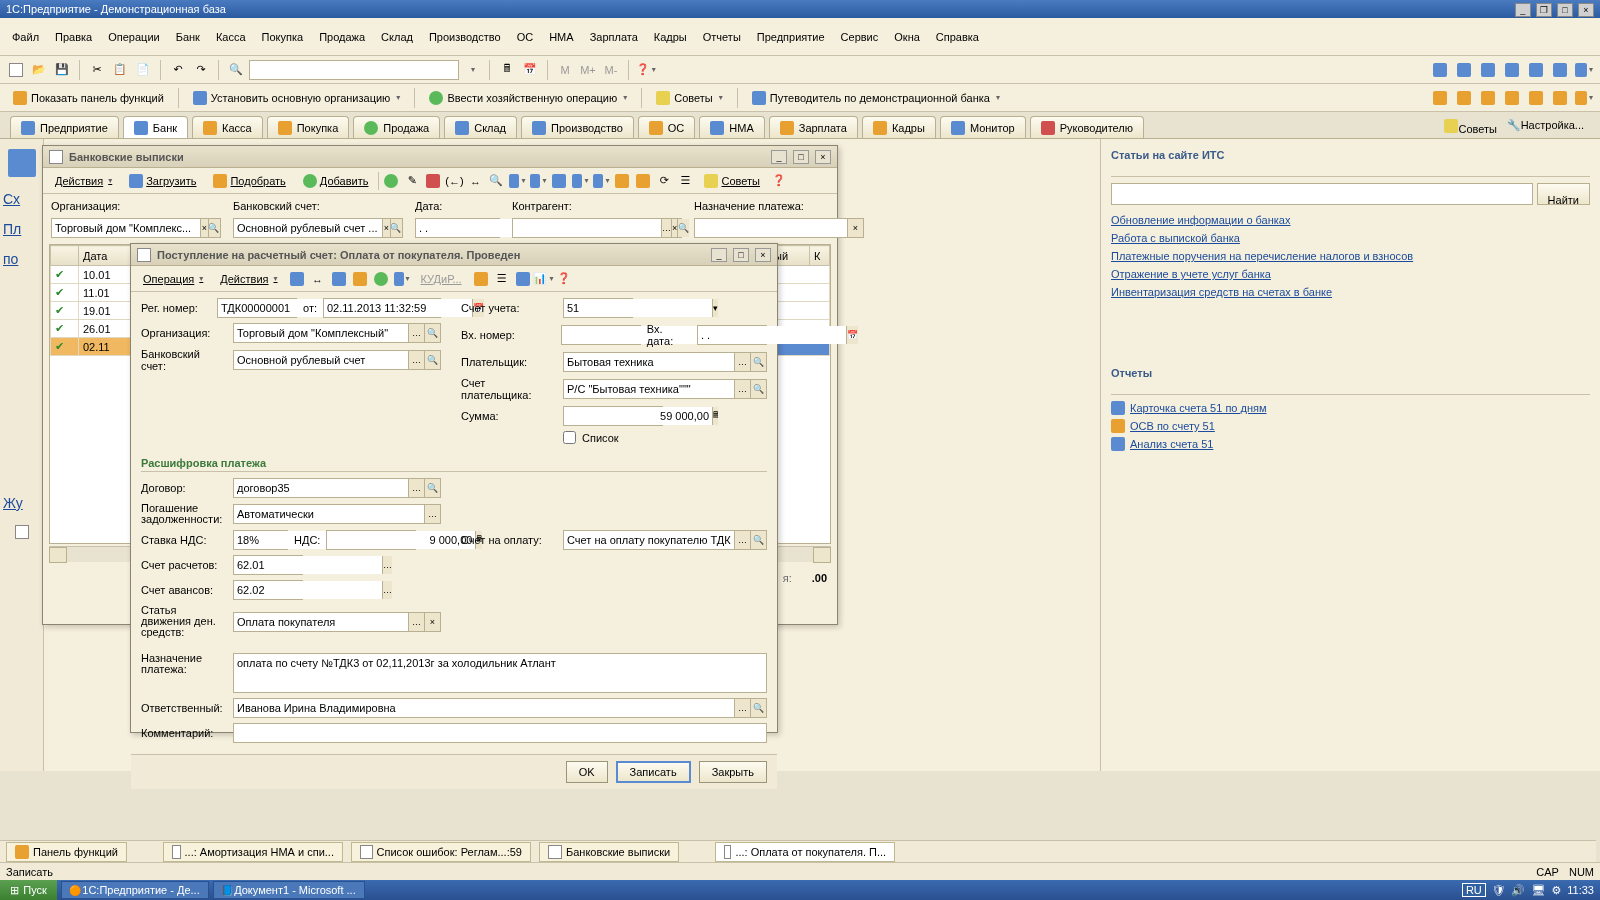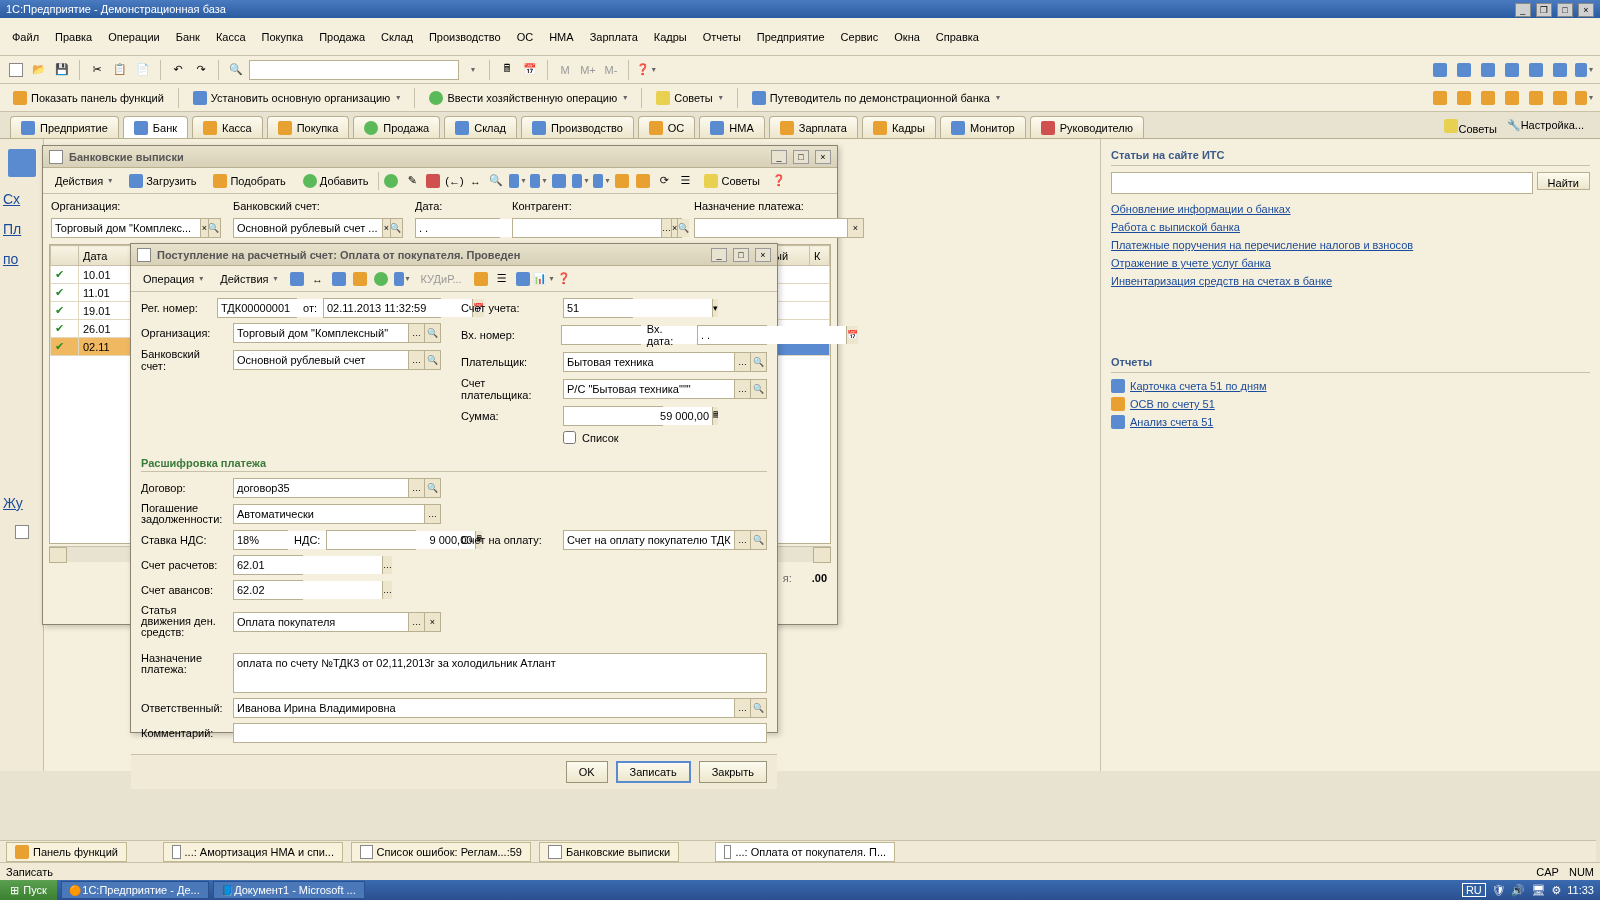--- a/index.html
+++ b/index.html
@@ -22,34 +22,34 @@
 .toolbar .right{margin-left:auto;display:flex;gap:4px;}
 
 
 .tabstrip{background:#e8e2d0;padding:4px 10px 0;display:flex;gap:4px;border-bottom:1px solid #b8b090;}
 .tabstrip .tab{background:linear-gradient(#fdfbf0,#ede6cc);border:1px solid #b8b090;border-bottom:none;border-radius:4px 4px 0 0;padding:3px 10px;display:flex;align-items:center;gap:5px;}
 .tabstrip .tab.active{background:#fff;}
 
 .workarea{position:relative;display:flex;height:632px;}
 .left-pane{flex:1;position:relative;background:#f5efdd;}
 .right-pane{width:500px;background:#f5efdd;border-left:1px solid #c8c0a8;padding:6px 10px;}
-.right-pane h3{font-weight:bold;color:#3a5a8a;margin:4px 0 6px;border-bottom:1px solid #c8c0a8;padding-bottom:4px;}
+.right-pane h3{font-weight:bold;color:#3a5a8a;margin:4px 0 6px;border-bottom:1px solid #c8c0a8;padding-bottom:15px;}
 .right-pane .searchrow{display:flex;gap:4px;margin-bottom:8px;}
 .right-pane .searchrow input{flex:1;height:22px;border:1px solid #b8b090;padding:0 4px;}
-.right-pane .searchrow button{height:18px;border:1px solid #b8b090;background:linear-gradient(#fdfbf0,#ede6cc);padding:4px 10px;}
+.right-pane .searchrow button{height:18px;border:1px solid #b8b090;background:linear-gradient(#fdfbf0,#ede6cc);padding:10px 10px;}
 .right-pane a{color:#1a4b9c;text-decoration:underline;display:block;margin:4px 0;line-height:14px;}
 .right-pane .reports a{display:flex;align-items:center;gap:5px;}
 
 
 .iwin{position:absolute;background:#f5efdd;border:1px solid #8a8470;box-shadow:2px 2px 6px rgba(0,0,0,.2);}
 .iwin .iw-title{background:linear-gradient(#e8e2cc,#d8d0b8);height:22px;display:flex;align-items:center;padding:0 6px;gap:6px;border-bottom:1px solid #b8b090;}
 .iwin .iw-title .t{flex:1;font-weight:bold;color:#555;}
 .iwin .iw-title .wb{width:16px;height:14px;border:1px solid #999;background:#e8e2d0;font-size:9px;text-align:center;line-height:12px;}
 .iwin .iw-toolbar{background:#f5efdd;height:26px;border-bottom:1px solid #c8c0a8;display:flex;align-items:center;padding:0 5px;gap:3px;}
-.iwin .iw-toolbar .btn{padding:2px 6px;border:1px solid transparent;display:inline-flex;align-items:center;gap:3px;}
+.iwin .iw-toolbar .btn{padding:2px 6px;border:1px solid transparent;display:inline-flex;align-items:center;gap:3px;text-decoration:underline;}
 .iwin .iw-toolbar .ib{width:18px;height:18px;border:1px solid transparent;display:inline-flex;align-items:center;justify-content:center;}
 
 
 .bank-filters{padding:6px 8px;display:grid;grid-template-columns:170px 170px 85px 170px 170px;gap:6px 12px;}
 .bank-filters label{font-size:11px;}
 .fld{display:flex;align-items:center;height:20px;border:1px solid #b8b090;background:#fff;}
 .fld input{border:none;flex:1;height:18px;padding:0 3px;outline:none;font-size:11px;}
 .fld .mini{width:16px;height:18px;border-left:1px solid #b8b090;display:flex;align-items:center;justify-content:center;background:#ede6cc;font-size:9px;}
 .grid{margin:0 6px;border:1px solid #b8b090;background:#fff;}
 .grid table{width:100%;border-collapse:collapse;}

